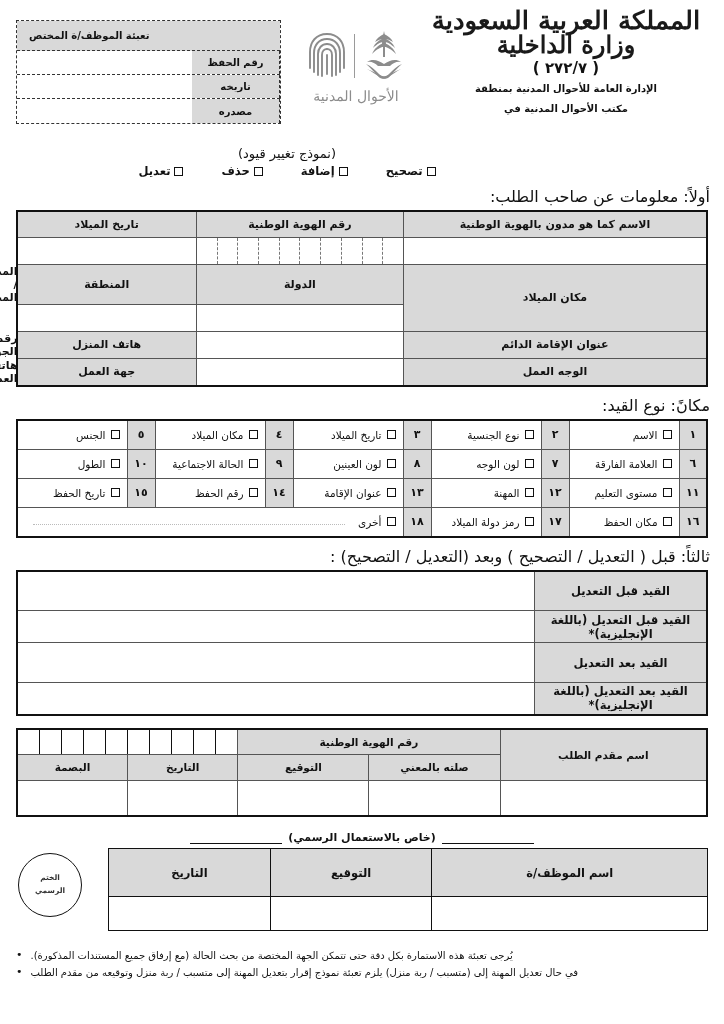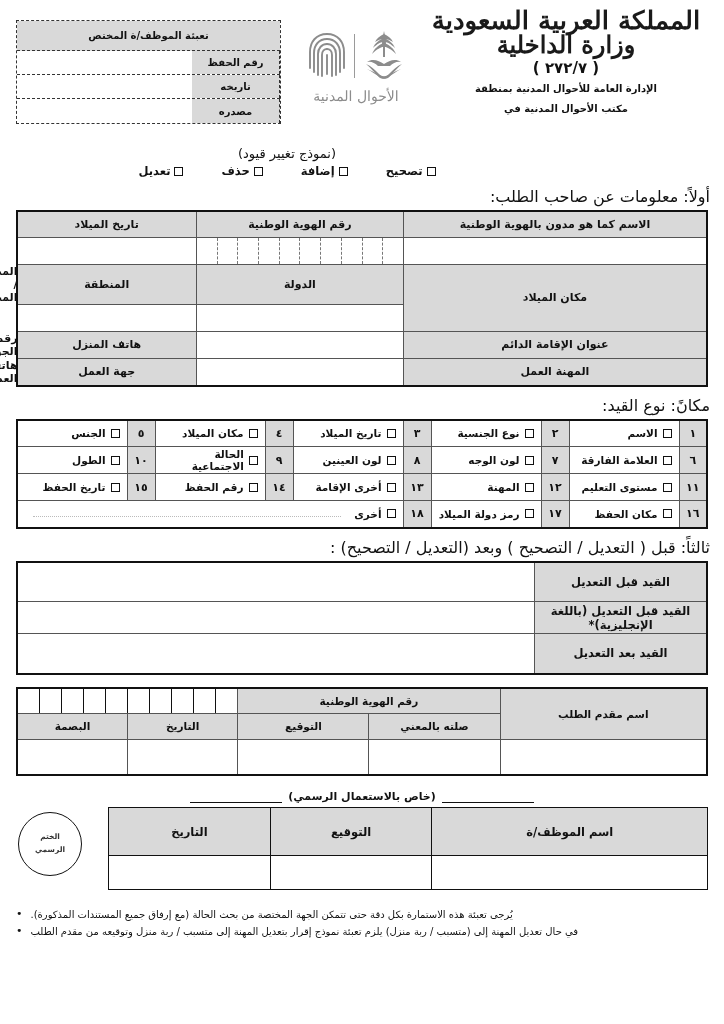--- a/index.html
+++ b/index.html
@@ -45,21 +45,21 @@
     font-size:14px; font-weight:normal; color:#8c8c8c; margin-top:4px; letter-spacing:0px;
   }
 
   
   .office-box {
     position:absolute; left:16px; top:20px; width:265px;
     border:1px dashed #333; background:#fff;
   }
   .office-box .ob-title {
     background:#d9d9d9; border-bottom:1px dashed #333;
-    text-align:center; font-size:10px; font-weight:bold; padding:9px 0 9px 0;
+    text-align:left; font-size:10px; font-weight:bold; padding:9px 0 9px 12px;
   }
   .office-box .ob-row { display:flex; border-bottom:1px dashed #333; height:24px; }
   .office-box .ob-row:last-child { border-bottom:none; }
   .office-box .ob-label {
     width:88px; background:#d9d9d9; border-right:1px dashed #333;
     font-size:10px; font-weight:bold; display:flex; align-items:center; justify-content:center;
   }
   .office-box .ob-val { flex:1; background:#fff; }
 
   
@@ -86,21 +86,21 @@
   .idboxes > span:last-child { border-left:none; }
   .idboxes.solid > span { border-left:1.6px solid #111; }
   .idboxes.solid > span:last-child { border-left:none; }
 
   
   table.types { width:692px; margin:0 16px; border-collapse:collapse; table-layout:fixed; }
   table.types td { border:1px solid #555; font-size:10.5px; height:27px; }
   table.types td.num {
     width:28px; background:#d9d9d9; text-align:center; font-weight:bold; font-size:11px;
   }
-  table.types td.itm { text-align:right; padding:0 7px; font-weight:bold; }
+  table.types td.itm { text-align:right; padding:8px 7px; font-weight:normal; }
   .itm-inner { display:flex; align-items:center; gap:5px; justify-content:flex-start; }
   .dots { flex:1; border-bottom:1.5px dotted #bbb; margin:0 8px 3px 8px; height:9px; }
 
   
   table.ba { width:692px; margin:0 16px; border-collapse:collapse; table-layout:fixed; }
   table.ba td { border:1px solid #555; font-size:11.5px; font-weight:bold; }
   .ba-lbl-wide { background:#d9d9d9; text-align:center; height:40px; }
   .ba-lbl-en { background:#d9d9d9; text-align:center; height:32px; }
   .ba-blank { background:#fff; }
 
@@ -262,21 +262,21 @@
     </tr>
     <tr>
       <td class="hdcell">عنوان الإقامة الدائم</td>
       <td class="blank"></td>
       <td class="hdcell">هاتف المنزل</td>
       <td class="blank"></td>
       <td class="hdcell">رقم الجوال</td>
       <td class="blank"></td>
     </tr>
     <tr>
-      <td class="hdcell">المهنة العمل</td>
+      <td class="hdcell">الوجه العمل</td>
       <td class="blank"></td>
       <td class="hdcell">جهة العمل</td>
       <td class="blank"></td>
       <td class="hdcell">هاتف العمل</td>
       <td class="blank"></td>
     </tr>
   </tbody>
     </table>
 
   <div class="sec-head">مكانً: نوع القيد:</div>
@@ -369,21 +369,21 @@
       <td class="itm">
             <div class="itm-inner">
               <span class="cbx"></span>
               <span>المهنة</span>
             </div>
           </td>
       <td class="num">١٣</td>
       <td class="itm">
             <div class="itm-inner">
               <span class="cbx"></span>
-              <span>أخرى الإقامة</span>
+              <span>عنوان الإقامة</span>
             </div>
           </td>
       <td class="num">١٤</td>
       <td class="itm">
             <div class="itm-inner">
               <span class="cbx"></span>
               <span>رقم الحفظ</span>
             </div>
           </td>
       <td class="num">١٥</td>
@@ -428,20 +428,24 @@
         <tr>
       <td class="ba-lbl-wide" style="width:25%">القيد قبل التعديل</td>
       <td class="ba-blank" style="width:75%"></td>
     </tr>
     <tr>
       <td class="ba-lbl-en" style="width:34%">القيد قبل التعديل (باللغة الإنجليزية)*</td>
       <td class="ba-blank"></td>
     </tr>
     <tr>
       <td class="ba-lbl-wide">القيد بعد التعديل</td>
+      <td class="ba-blank"></td>
+    </tr>
+    <tr>
+      <td class="ba-lbl-en">القيد بعد التعديل (باللغة الإنجليزية)*</td>
       <td class="ba-blank"></td>
     </tr>
   </tbody>
     </table>
 
   <div style="height:12px"></div>
   <table class="app outer">
     <tbody>
         <tr>
       <td class="app-head" rowspan="2" style="width:30%;height:26px">اسم مقدم الطلب</td>

